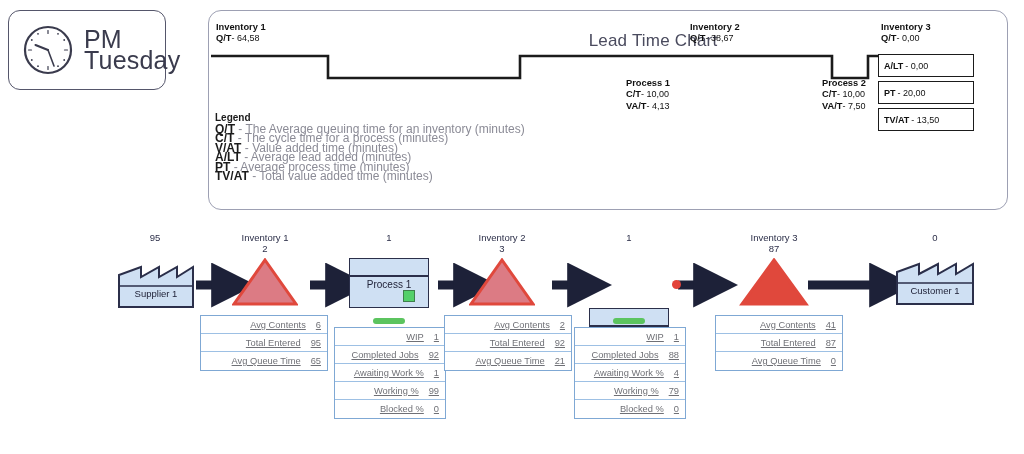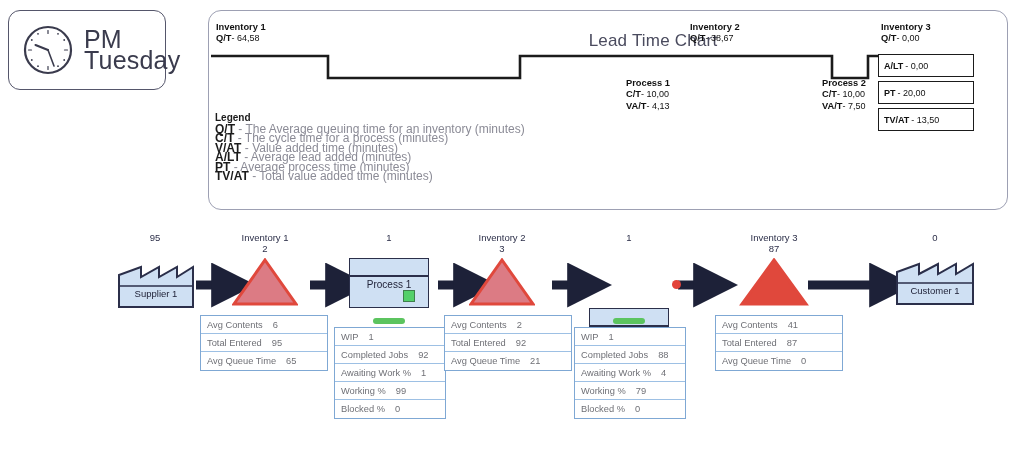--- a/index.html
+++ b/index.html
@@ -75,23 +75,24 @@
     background:#54d06a;border:1.6px solid #3f7f4c;box-sizing:border-box;
   }
   .greenbar{width:32px;height:6px;background:#5cc45f;border-radius:3px;}
 
   
   .stats{
     border:1px solid #7fa8d4;background:#fff;box-sizing:border-box;
     font-size:9.3px;color:#6f7076;
   }
   .stats .srow{
-    display:flex;align-items:center;justify-content:flex-start;
+    display:flex;align-items:center;justify-content:flex-end;
     border-bottom:1px solid #9dc0e4;height:18px;padding:0 6px;box-sizing:border-box;
     white-space:nowrap;
+    text-decoration:underline;
   }
   .stats .srow:last-child{border-bottom:none;}
   .stats .sval{color:#6f7076;margin-left:10px;}
 
   .reddot{width:9px;height:9px;border-radius:50%;background:#e2433a;}
 </style>
 </head>
 <body>
 
 <div class="abs" id="clock-widget">

